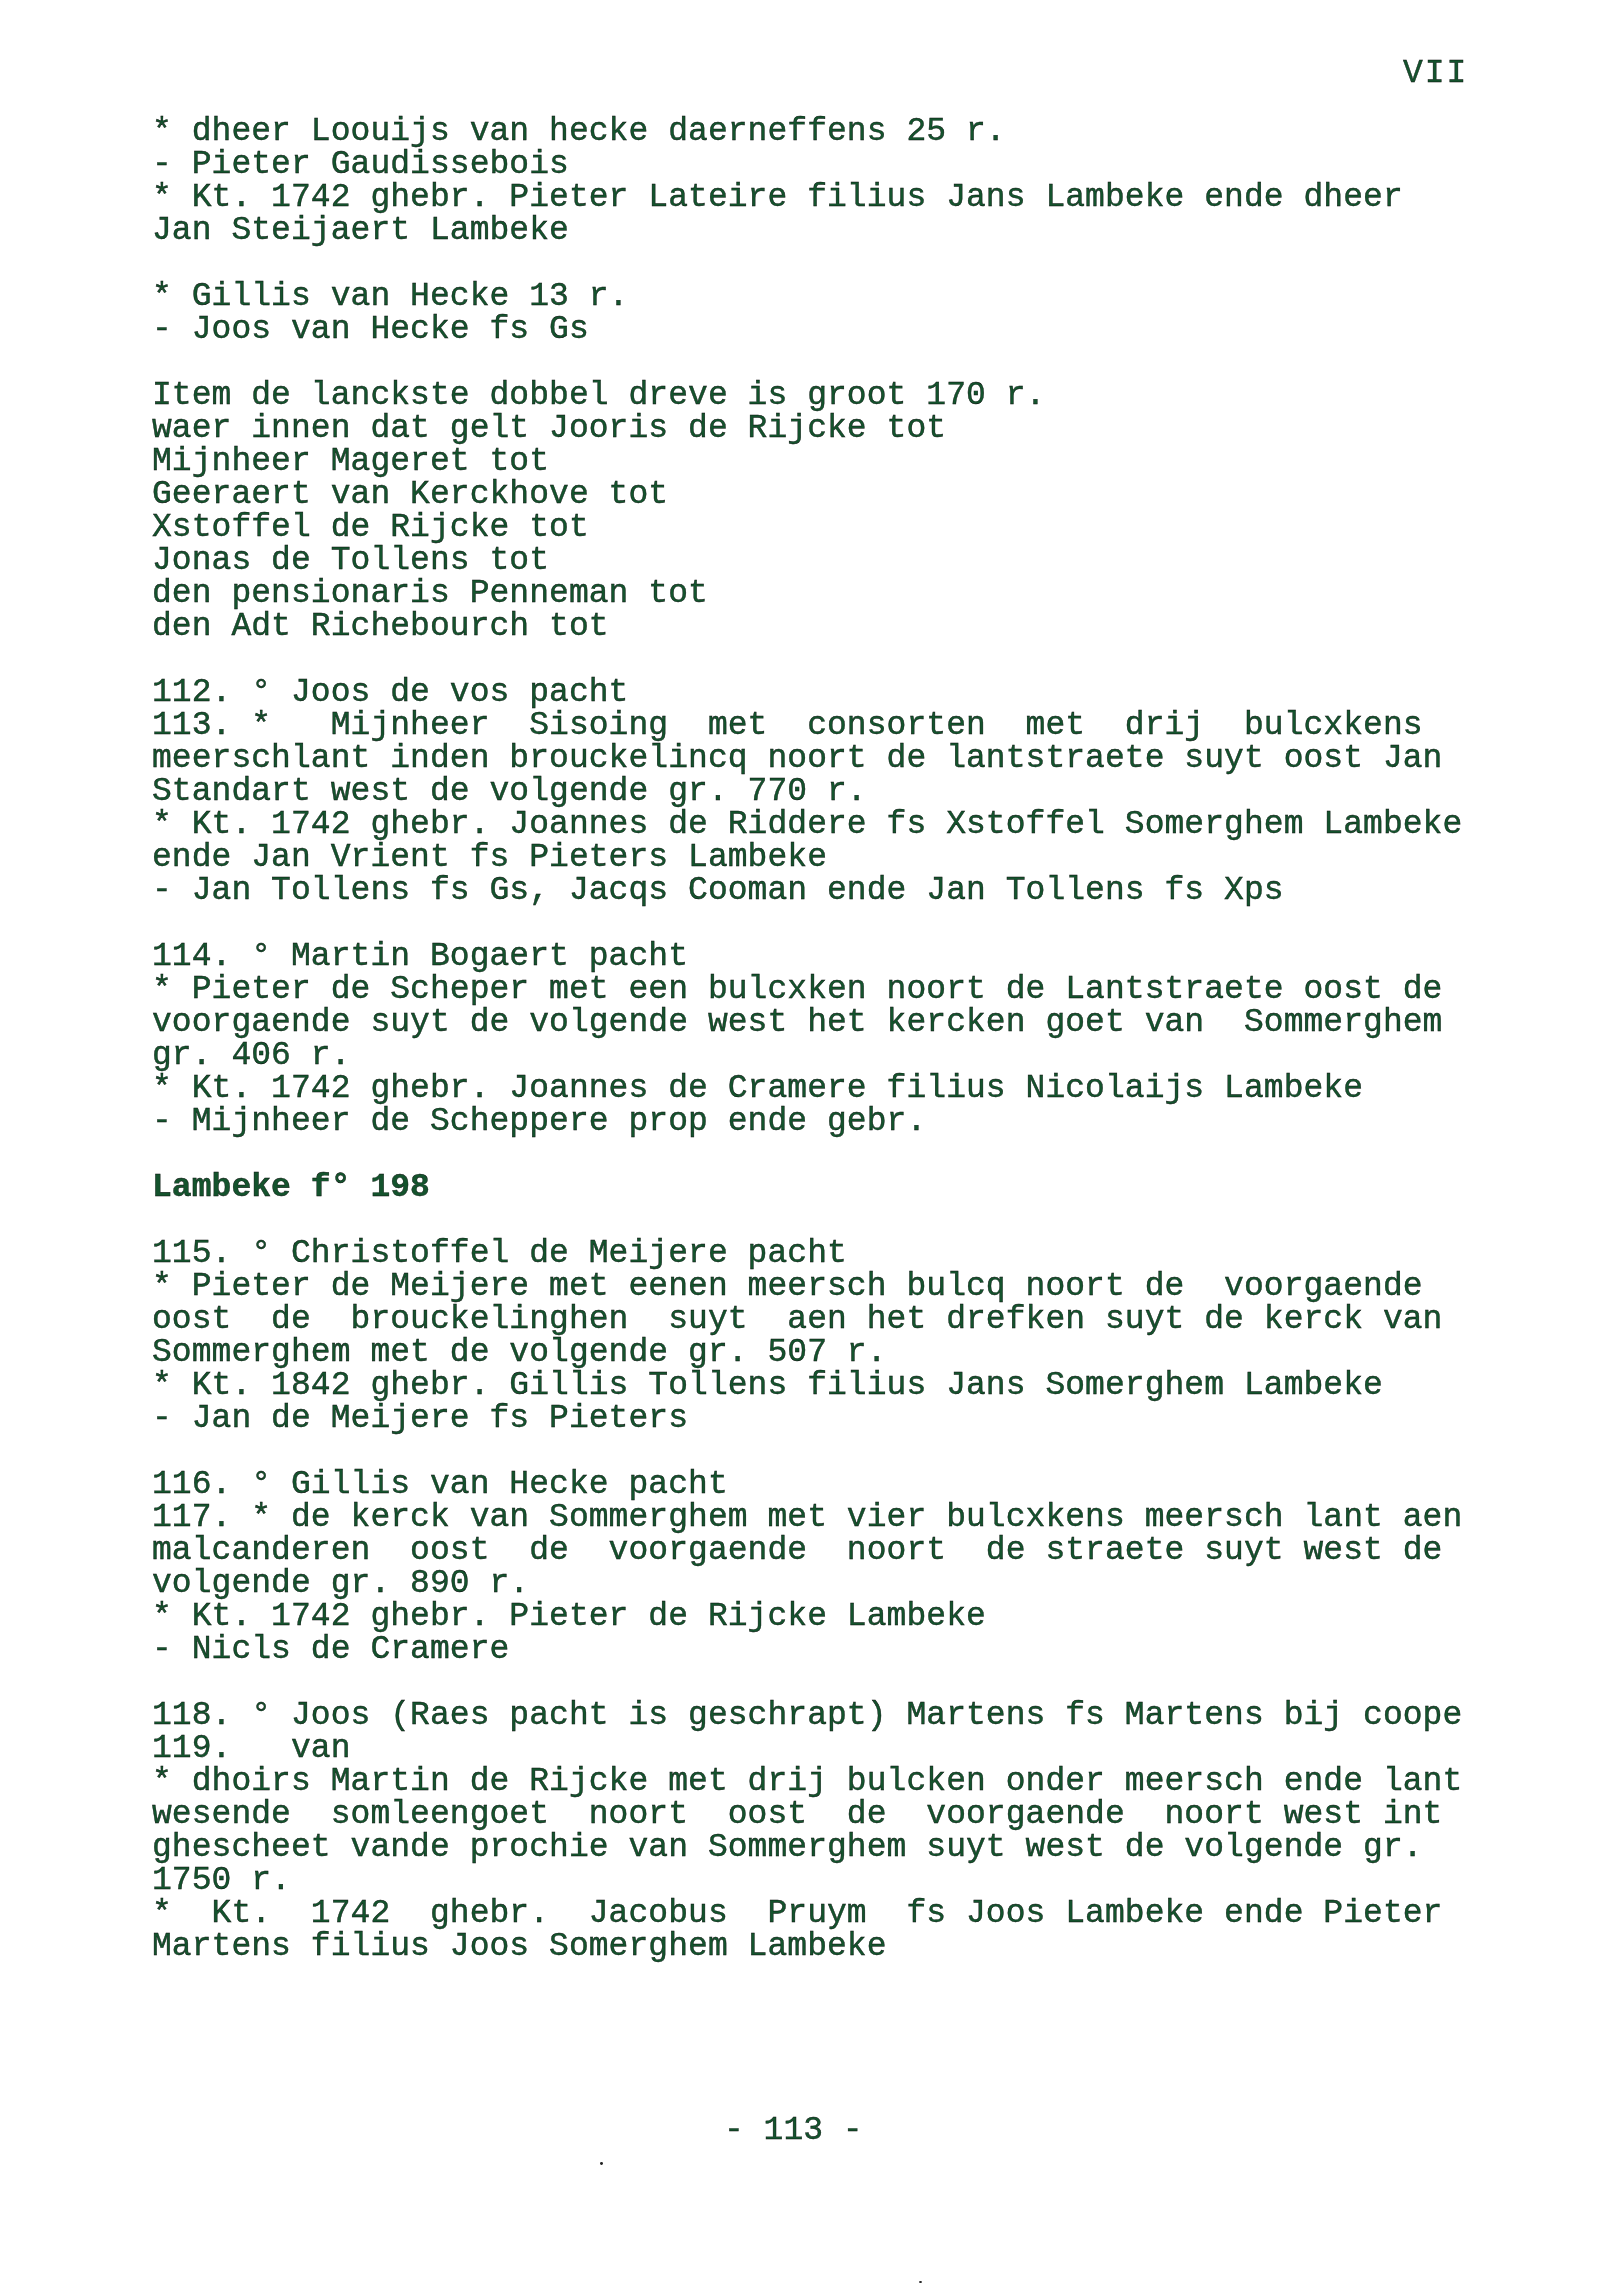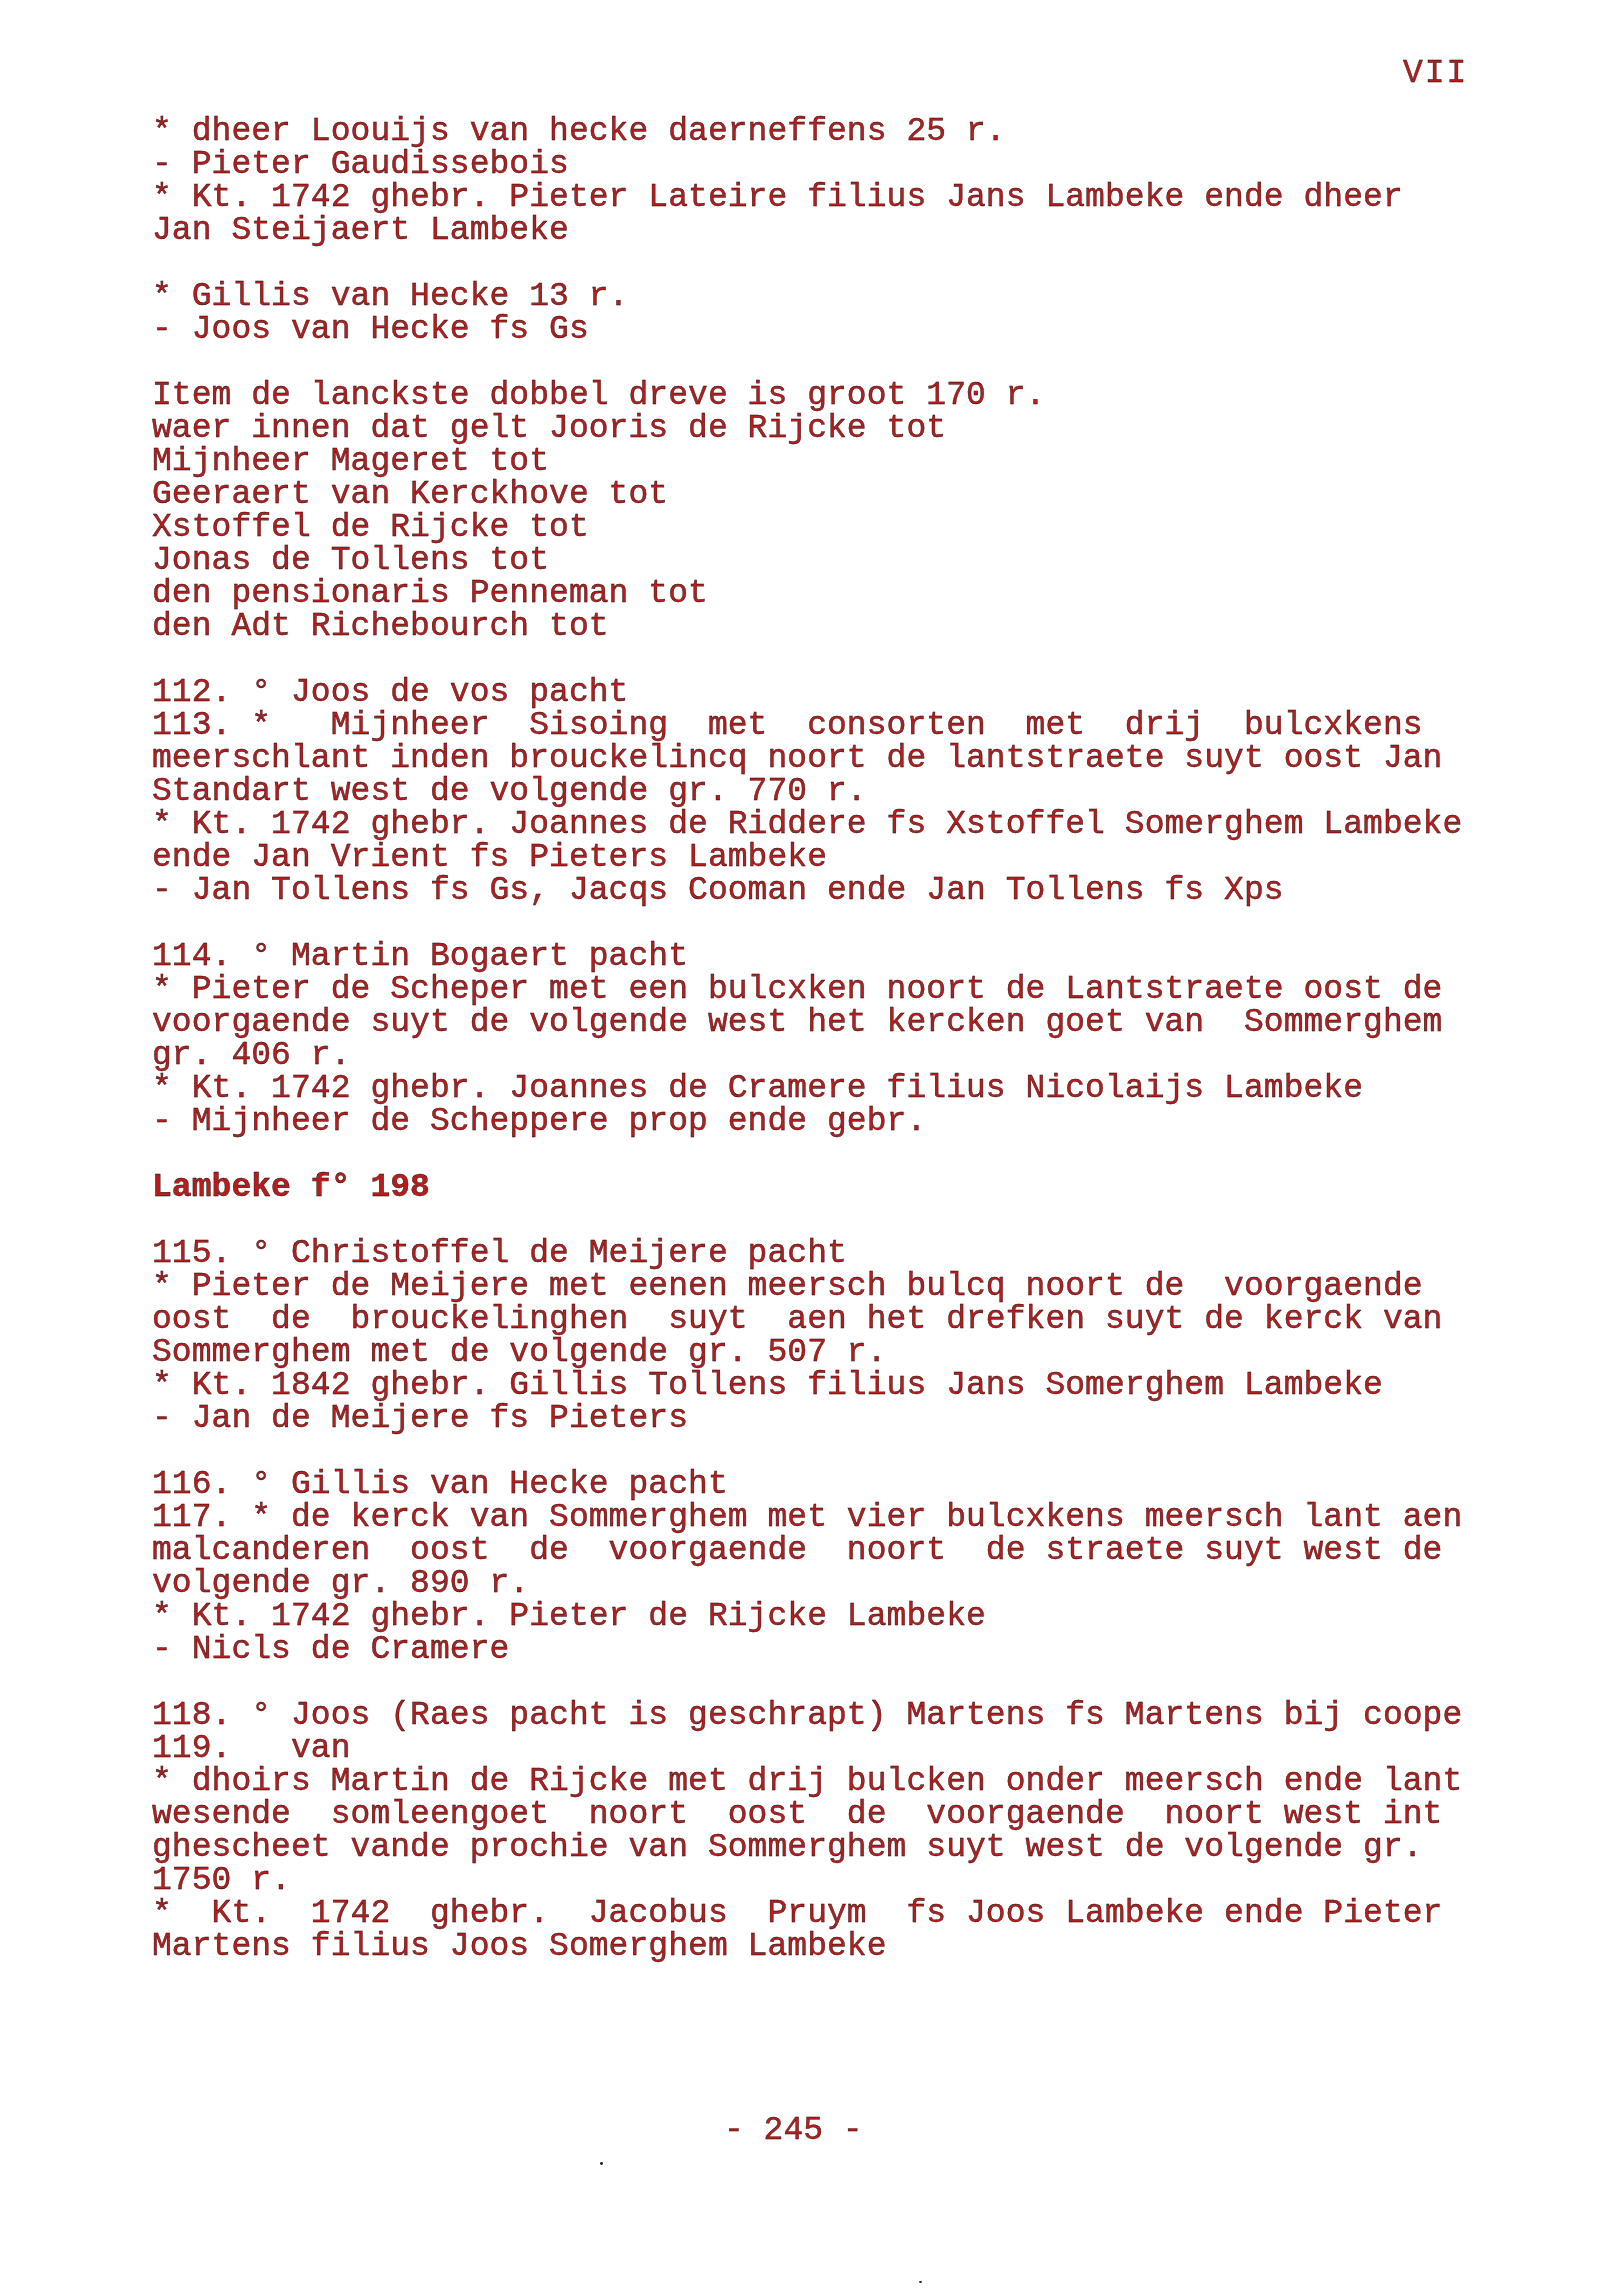--- a/index.html
+++ b/index.html
@@ -7,21 +7,21 @@
     padding: 0;
     background: #e8e8e8;
   }
   .page {
     position: relative;
     width: 1623px;
     height: 2290px;
     background: #ffffff;
     overflow: hidden;
     font-family: "Liberation Mono", "DejaVu Sans Mono", monospace;
-    color: #b91c1c;
+    color: #14532d;
   }
   .doc-text {
     position: absolute;
     left: 152px;
     top: 115px;
     width: 1372px;
     font-size: 33px;
     line-height: 33px;
     white-space: pre;
     letter-spacing: 0.05px;
@@ -62,20 +62,20 @@
 </style>
 </head>
 <body>
 
 <div class="page">
 
   <div class="folio">VII</div>
 
   <div class="doc-text"><div class="line">* dheer Loouijs van hecke daerneffens 25 r.</div><div class="line">- Pieter Gaudissebois</div><div class="line">* Kt. 1742 ghebr. Pieter Lateire filius Jans Lambeke ende dheer</div><div class="line">Jan Steijaert Lambeke</div><div class="line">&nbsp;</div><div class="line">* Gillis van Hecke 13 r.</div><div class="line">- Joos van Hecke fs Gs</div><div class="line">&nbsp;</div><div class="line">Item de lanckste dobbel dreve is groot 170 r.</div><div class="line">waer innen dat gelt Jooris de Rijcke tot</div><div class="line">Mijnheer Mageret tot</div><div class="line">Geeraert van Kerckhove tot</div><div class="line">Xstoffel de Rijcke tot</div><div class="line">Jonas de Tollens tot</div><div class="line">den pensionaris Penneman tot</div><div class="line">den Adt Richebourch tot</div><div class="line">&nbsp;</div><div class="line">112. ° Joos de vos pacht</div><div class="line">113. *   Mijnheer  Sisoing  met  consorten  met  drij  bulcxkens</div><div class="line">meerschlant inden brouckelincq noort de lantstraete suyt oost Jan</div><div class="line">Standart west de volgende gr. 770 r.</div><div class="line">* Kt. 1742 ghebr. Joannes de Riddere fs Xstoffel Somerghem Lambeke</div><div class="line">ende Jan Vrient fs Pieters Lambeke</div><div class="line">- Jan Tollens fs Gs, Jacqs Cooman ende Jan Tollens fs Xps</div><div class="line">&nbsp;</div><div class="line">114. ° Martin Bogaert pacht</div><div class="line">* Pieter de Scheper met een bulcxken noort de Lantstraete oost de</div><div class="line">voorgaende suyt de volgende west het kercken goet van  Sommerghem</div><div class="line">gr. 406 r.</div><div class="line">* Kt. 1742 ghebr. Joannes de Cramere filius Nicolaijs Lambeke</div><div class="line">- Mijnheer de Scheppere prop ende gebr.</div><div class="line">&nbsp;</div><div class="line bold">Lambeke f° 198</div><div class="line">&nbsp;</div><div class="line">115. ° Christoffel de Meijere pacht</div><div class="line">* Pieter de Meijere met eenen meersch bulcq noort de  voorgaende</div><div class="line">oost  de  brouckelinghen  suyt  aen het drefken suyt de kerck van</div><div class="line">Sommerghem met de volgende gr. 507 r.</div><div class="line">* Kt. 1842 ghebr. Gillis Tollens filius Jans Somerghem Lambeke</div><div class="line">- Jan de Meijere fs Pieters</div><div class="line">&nbsp;</div><div class="line">116. ° Gillis van Hecke pacht</div><div class="line">117. * de kerck van Sommerghem met vier bulcxkens meersch lant aen</div><div class="line">malcanderen  oost  de  voorgaende  noort  de straete suyt west de</div><div class="line">volgende gr. 890 r.</div><div class="line">* Kt. 1742 ghebr. Pieter de Rijcke Lambeke</div><div class="line">- Nicls de Cramere</div><div class="line">&nbsp;</div><div class="line">118. ° Joos (Raes pacht is geschrapt) Martens fs Martens bij coope</div><div class="line">119.   van</div><div class="line">* dhoirs Martin de Rijcke met drij bulcken onder meersch ende lant</div><div class="line">wesende  somleengoet  noort  oost  de  voorgaende  noort west int</div><div class="line">ghescheet vande prochie van Sommerghem suyt west de volgende gr.</div><div class="line">1750 r.</div><div class="line">*  Kt.  1742  ghebr.  Jacobus  Pruym  fs Joos Lambeke ende Pieter</div><div class="line">Martens filius Joos Somerghem Lambeke</div></div>
 
-  <div class="page-number">- 245 -</div>
+  <div class="page-number">- 113 -</div>
 
   <div class="speck s1"></div>
   <div class="speck s2"></div>
   <div class="speck s3"></div>
 
 </div>
 
 
 </body></html>

